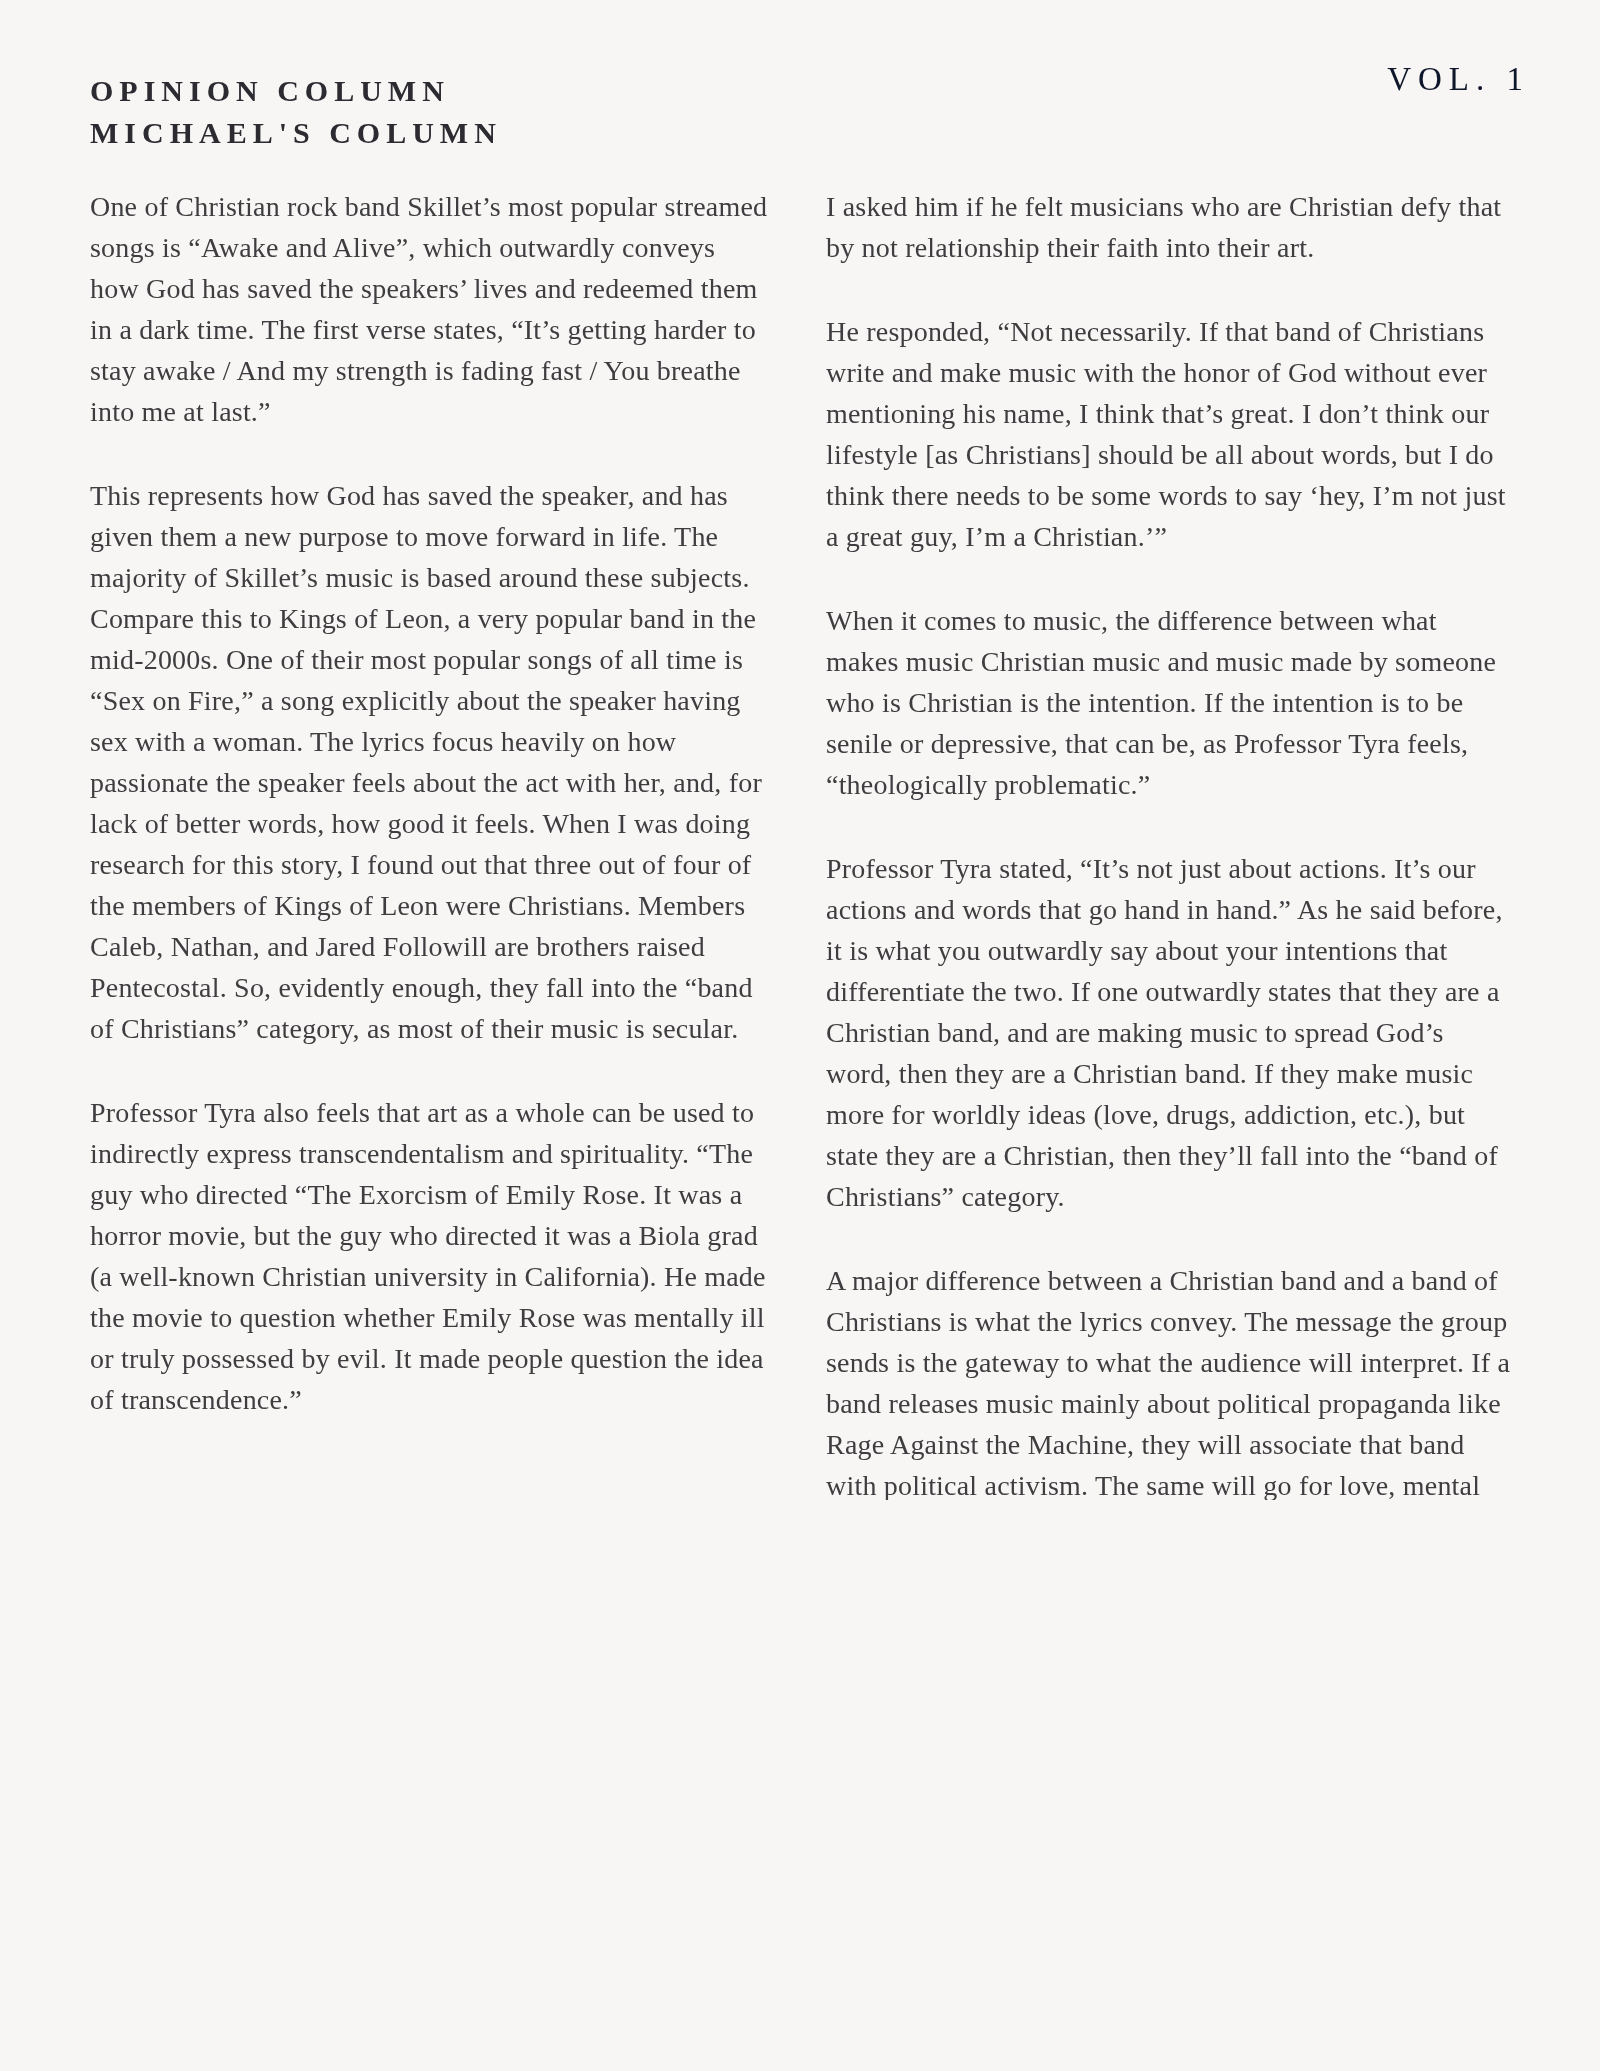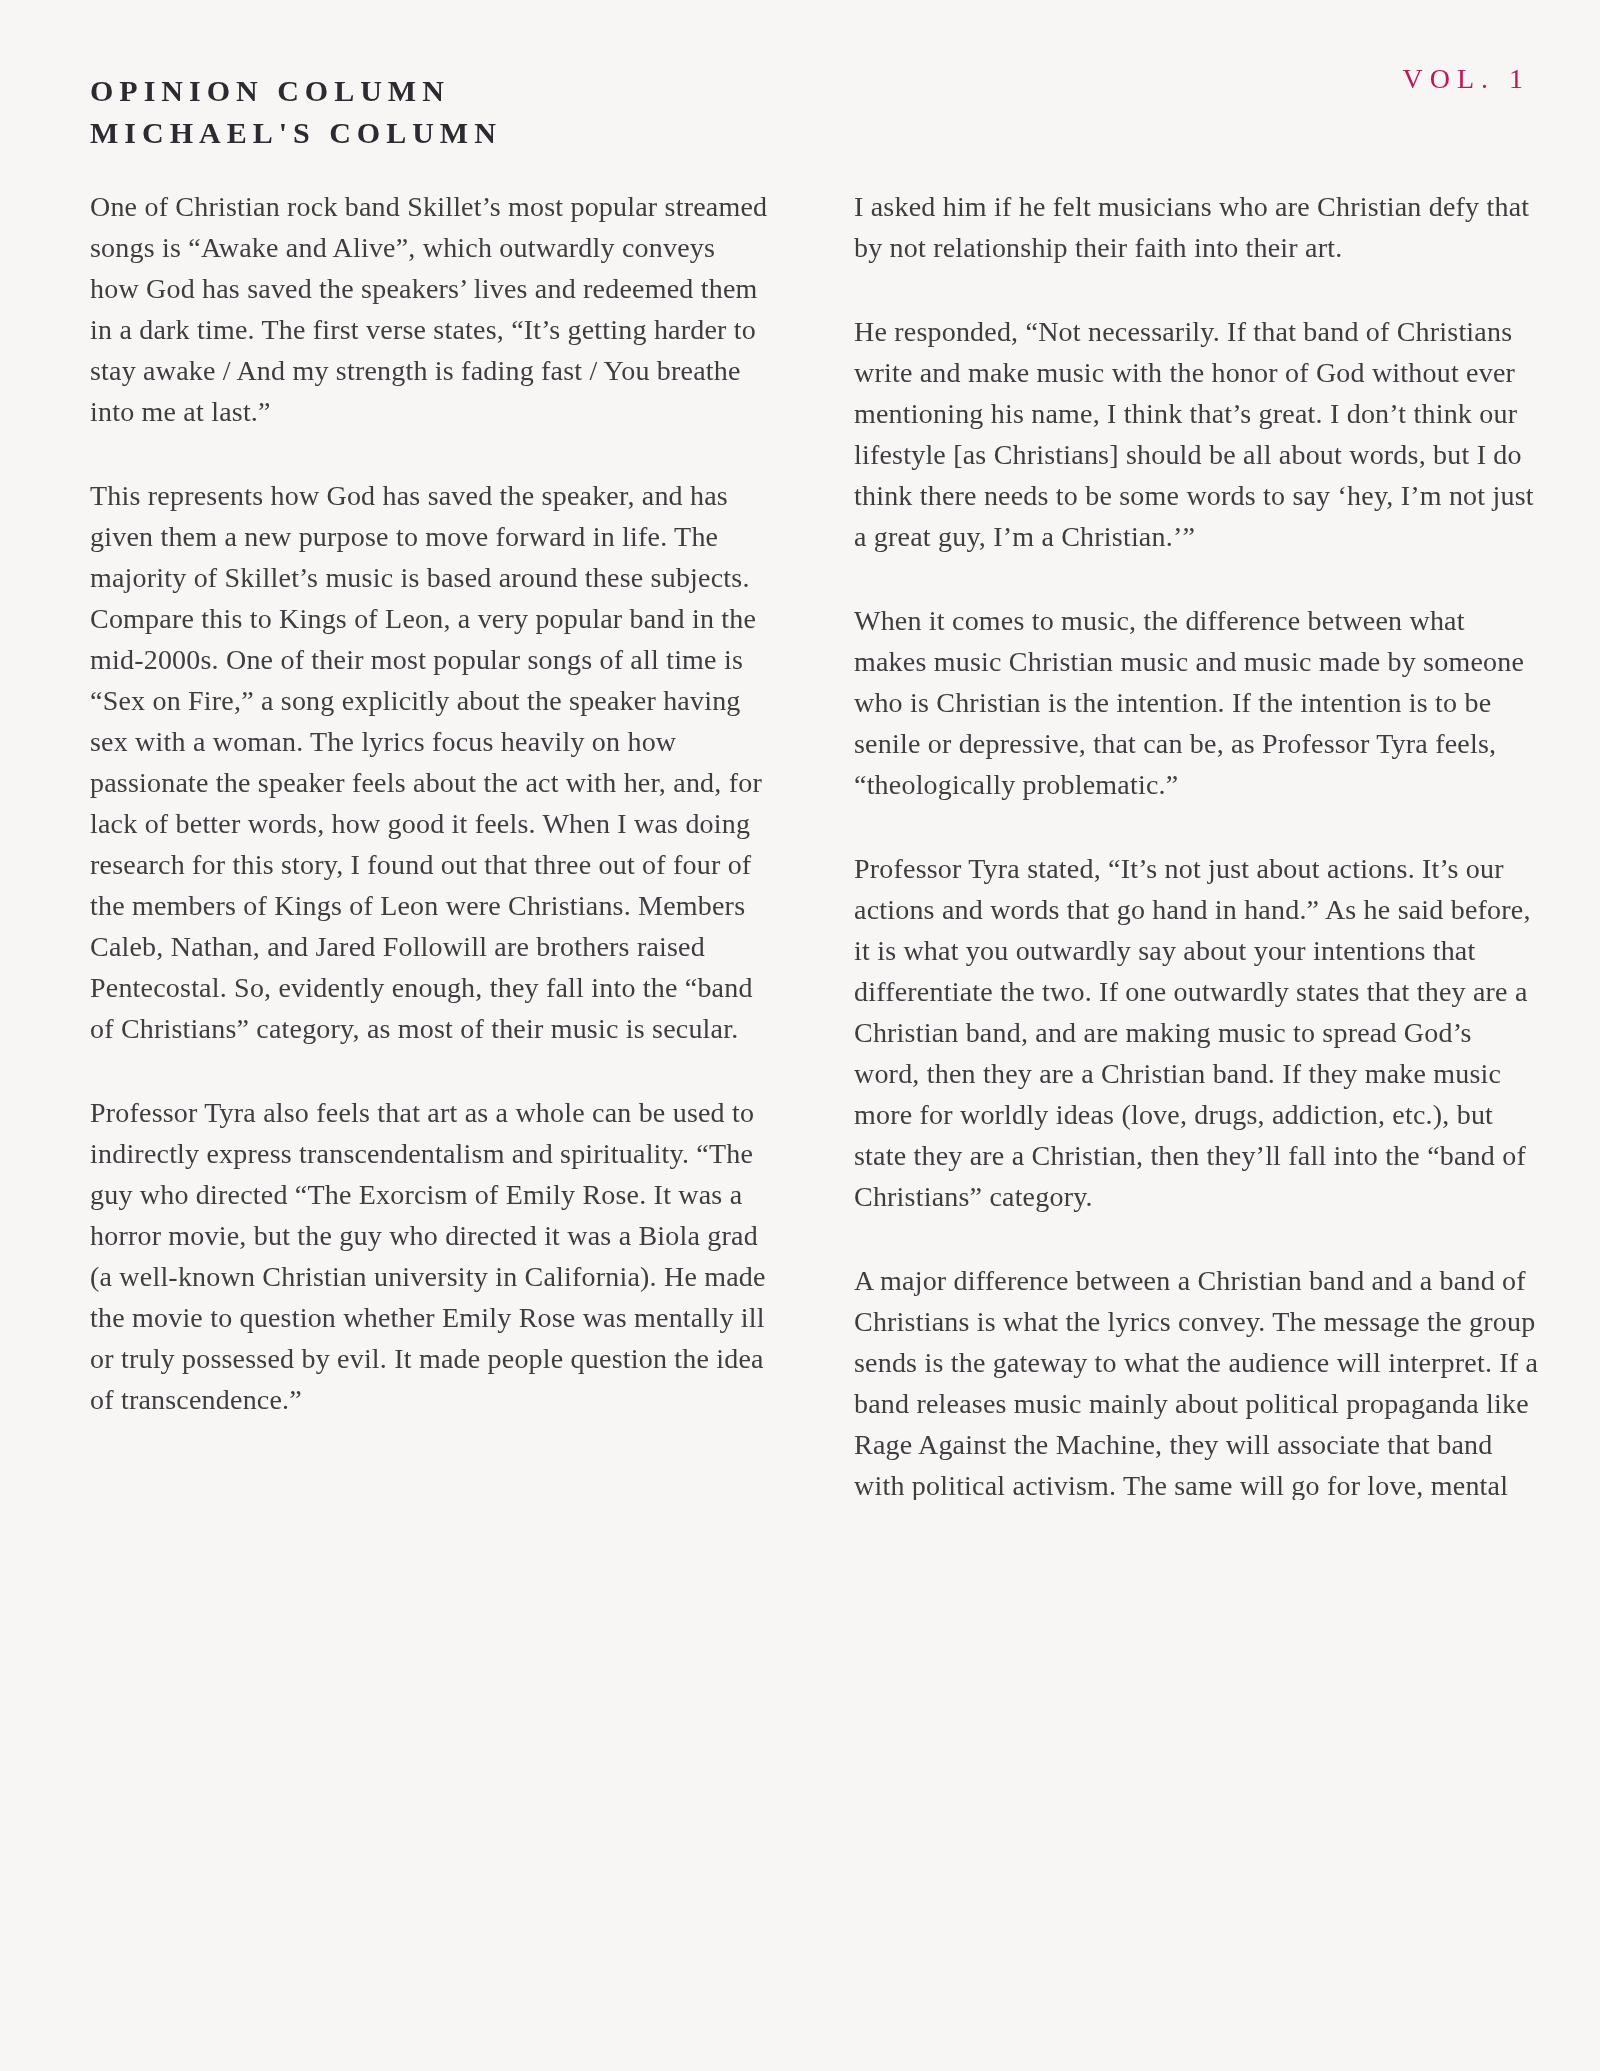--- a/index.html
+++ b/index.html
@@ -24,31 +24,31 @@
     padding: 70px 70px 0 90px;
   }
   .masthead-line {
     font-weight: 700;
     font-size: 30px;
     line-height: 42px;
     letter-spacing: 6px;
     color: #2c2b31;
   }
   .vol-label {
-    font-size: 28px;
+    font-size: 33px;
     letter-spacing: 7px;
     line-height: 30px;
     margin-top: -6px;
-    color: #be185d;
+    color: #0f172a;
     white-space: nowrap;
   }
   .article-columns {
     display: grid;
     grid-template-columns: 680px 690px;
-    column-gap: 84px;
+    column-gap: 56px;
     padding-left: 90px;
     margin-top: 32px;
   }
   .article-columns p {
     margin: 0 0 43px 0;
     font-size: 28px;
     line-height: 41px;
     letter-spacing: 0.2px;
     color: #3e3d40;
     text-align: left;

